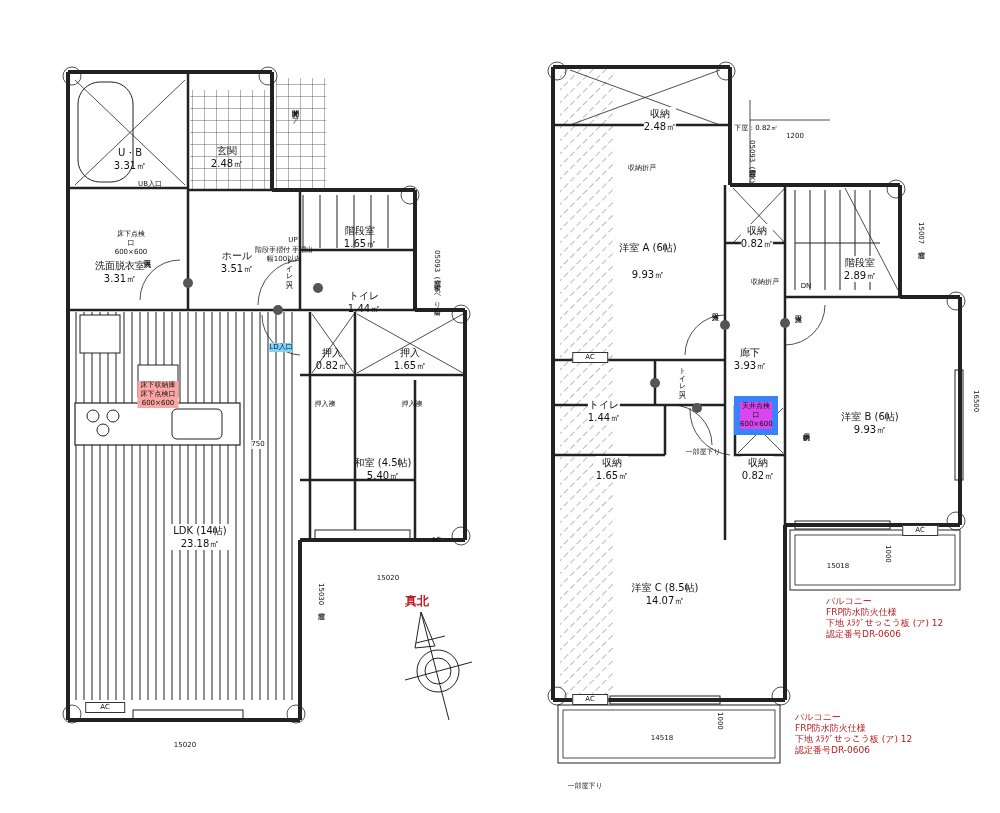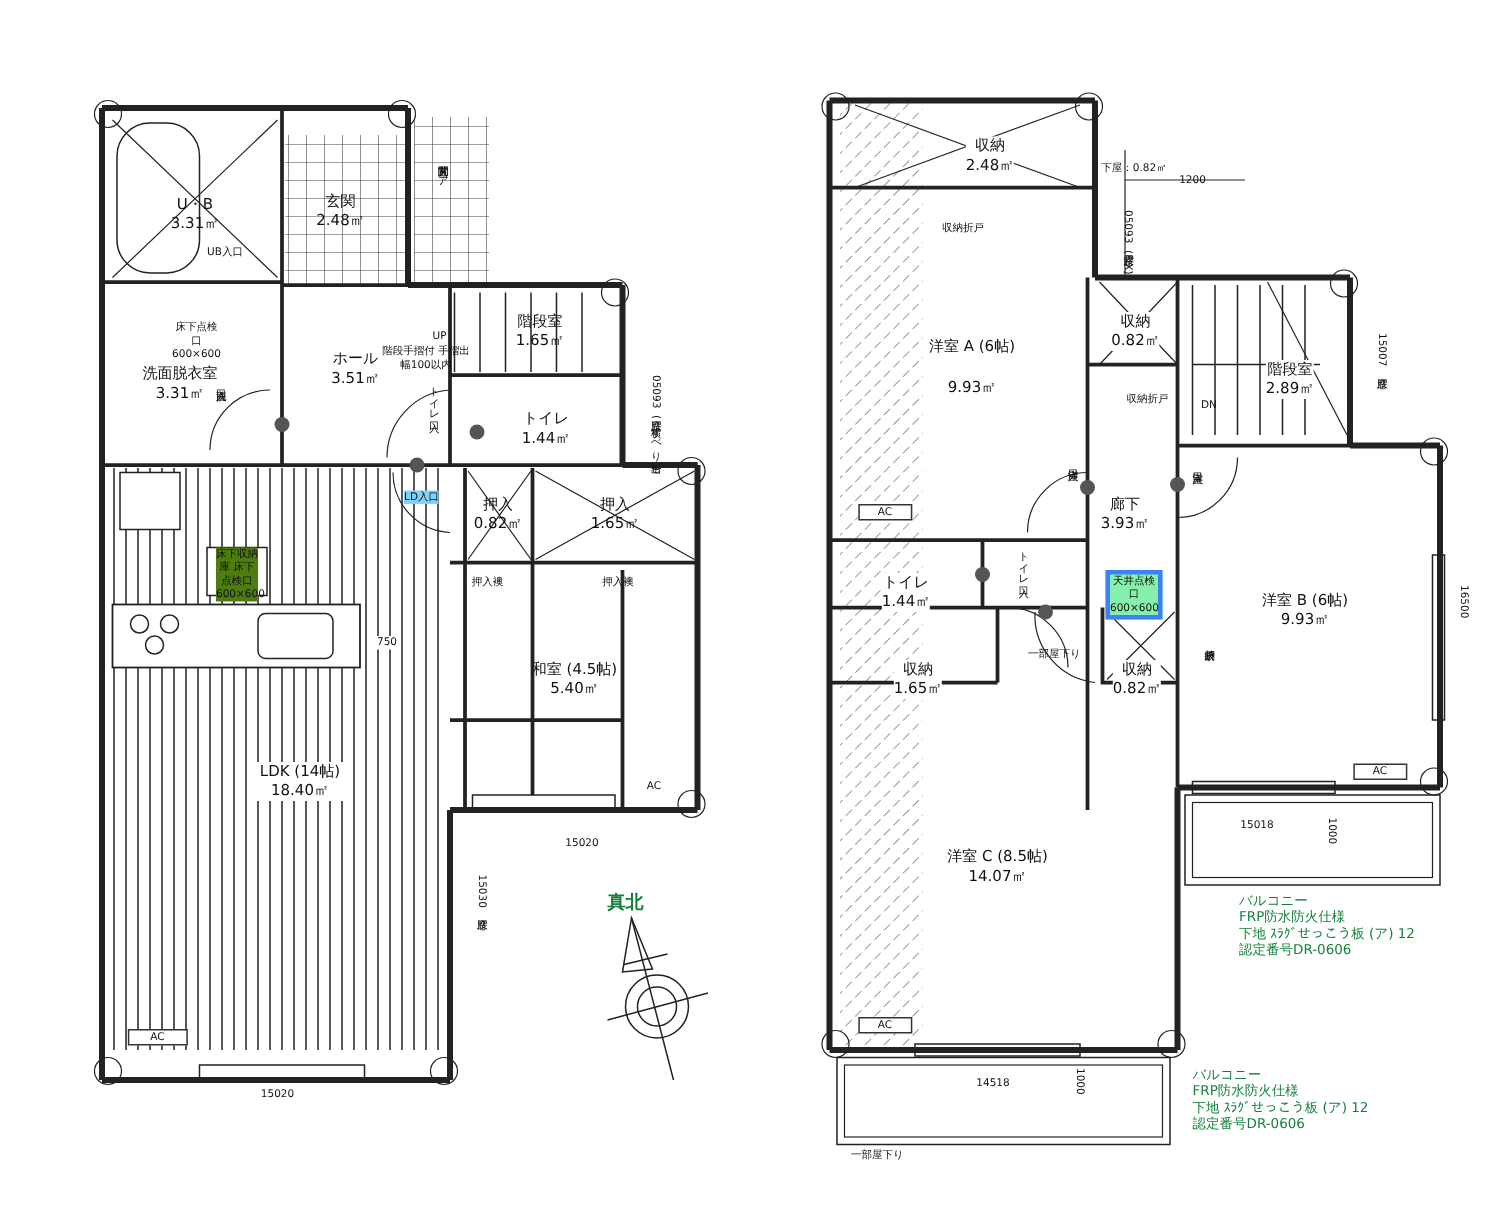--- a/index.html
+++ b/index.html
@@ -1,20 +1,20 @@
 <!DOCTYPE html>
 <html><head>
 <meta charset="utf-8">
 <style>
   html,body{margin:0;padding:0;background:#fff;}
   body{width:1000px;height:813px;position:relative;overflow:hidden;font-family:"DejaVu Sans",sans-serif;color:#111;}
   svg{position:absolute;left:0;top:0;}
-  .lbl{position:absolute;text-align:center;font-size:10px;line-height:13px;color:#111;white-space:nowrap;transform:translateX(-50%);}
+  .lbl{position:absolute;text-align:center;font-size:10px;line-height:13px;color:#111;white-space:nowrap;transform:translateX(-50%);margin-top:16px;}
   .sm{font-size:7px;line-height:9px;}
-  .note{position:absolute;font-size:9px;line-height:11px;color:#15803d;white-space:nowrap;}
+  .note{position:absolute;font-size:9px;line-height:11px;color:#b91c1c;white-space:nowrap;}
   .vt{position:absolute;font-size:7px;writing-mode:vertical-rl;color:#111;white-space:nowrap;}
 </style>
 </head>
 <body>
 
 <svg width="1000" height="813" viewBox="0 0 1000 813">
   <defs>
     <pattern id="vlines" width="8" height="8" patternUnits="userSpaceOnUse">
       <line x1="4" y1="0" x2="4" y2="8" stroke="#333" stroke-width="1.1"></line>
     </pattern>
@@ -167,28 +167,28 @@
   <div class="lbl" style="left:410px;top:330px">
       <div>押入</div>
       <div>1.65㎡</div>
     </div>
   <div class="lbl" style="left:383px;top:440px">
       <div>和室 (4.5帖)</div>
       <div>5.40㎡</div>
     </div>
   <div class="lbl" style="left:200px;top:508px;background:#fff;padding:0 4px">
       <div>LDK (14帖)</div>
-      <div>18.40㎡</div>
+      <div>23.18㎡</div>
     </div>
 </div>
 
 <div>
   <div class="lbl sm" style="left:150px;top:164px">UB入口</div>
   <div class="lbl sm" style="left:131px;top:214px;width:34px;white-space:normal;background:#fff">床下点検口 600×600</div>
-  <div class="lbl sm" style="left:158px;top:365px;width:28px;white-space:normal;background:#4d7c0f">床下収納庫 床下点検口 600×600</div>
+  <div class="lbl sm" style="left:158px;top:365px;width:41px;white-space:normal;background:#fca5a5">床下収納庫 床下点検口 600×600</div>
   <div class="lbl sm" style="left:284px;top:230px;width:60px;white-space:normal">階段手摺付 手摺出幅100以内</div>
   <div class="lbl sm" style="left:293px;top:220px">UP</div>
   <div class="lbl sm" style="left:281px;top:327px;background:#7dd3fc">LD入口</div>
   <div class="lbl sm" style="left:325px;top:384px">押入襖</div>
   <div class="lbl sm" style="left:412px;top:384px">押入襖</div>
   <div class="lbl sm" style="left:436px;top:520px">AC</div>
   <div class="lbl sm" style="left:105px;top:686px;background:#fff;border:1px solid #333;padding:0 14px">AC</div>
   <div class="lbl sm" style="left:258px;top:424px;background:#fff">750</div>
   <div class="lbl sm" style="left:388px;top:558px">15020</div>
   <div class="lbl sm" style="left:185px;top:725px">15020</div>
@@ -244,21 +244,21 @@
       <div>14.07㎡</div>
     </div>
 </div>
 
 <div>
   <div class="lbl sm" style="left:756px;top:108px">下屋：0.82㎡</div>
   <div class="lbl sm" style="left:795px;top:116px">1200</div>
   <div class="lbl sm" style="left:642px;top:148px">収納折戸</div>
   <div class="lbl sm" style="left:765px;top:262px">収納折戸</div>
   <div class="lbl sm" style="left:703px;top:432px">一部屋下り</div>
-  <div class="lbl sm" style="left:756px;top:380px;width:32px;white-space:normal;border:3px solid #3b82f6;background:#86efac">天井点検口 600×600</div>
+  <div class="lbl sm" style="left:756px;top:380px;width:32px;white-space:normal;border:6px solid #3b82f6;background:#d946ef">天井点検口 600×600</div>
   <div class="lbl sm" style="left:806px;top:266px">DN</div>
   <div class="lbl sm" style="left:590px;top:336px;background:#fff;border:1px solid #333;padding:0 12px">AC</div>
   <div class="lbl sm" style="left:920px;top:509px;background:#fff;border:1px solid #333;padding:0 12px">AC</div>
   <div class="lbl sm" style="left:590px;top:678px;background:#fff;border:1px solid #333;padding:0 12px">AC</div>
   <div class="lbl sm" style="left:838px;top:546px">15018</div>
   <div class="lbl sm" style="left:662px;top:718px">14518</div>
   <div class="vt" style="left:884px;top:545px">1000</div>
   <div class="vt" style="left:716px;top:712px">1000</div>
   <div class="lbl sm" style="left:585px;top:766px">一部屋下り</div>
 

